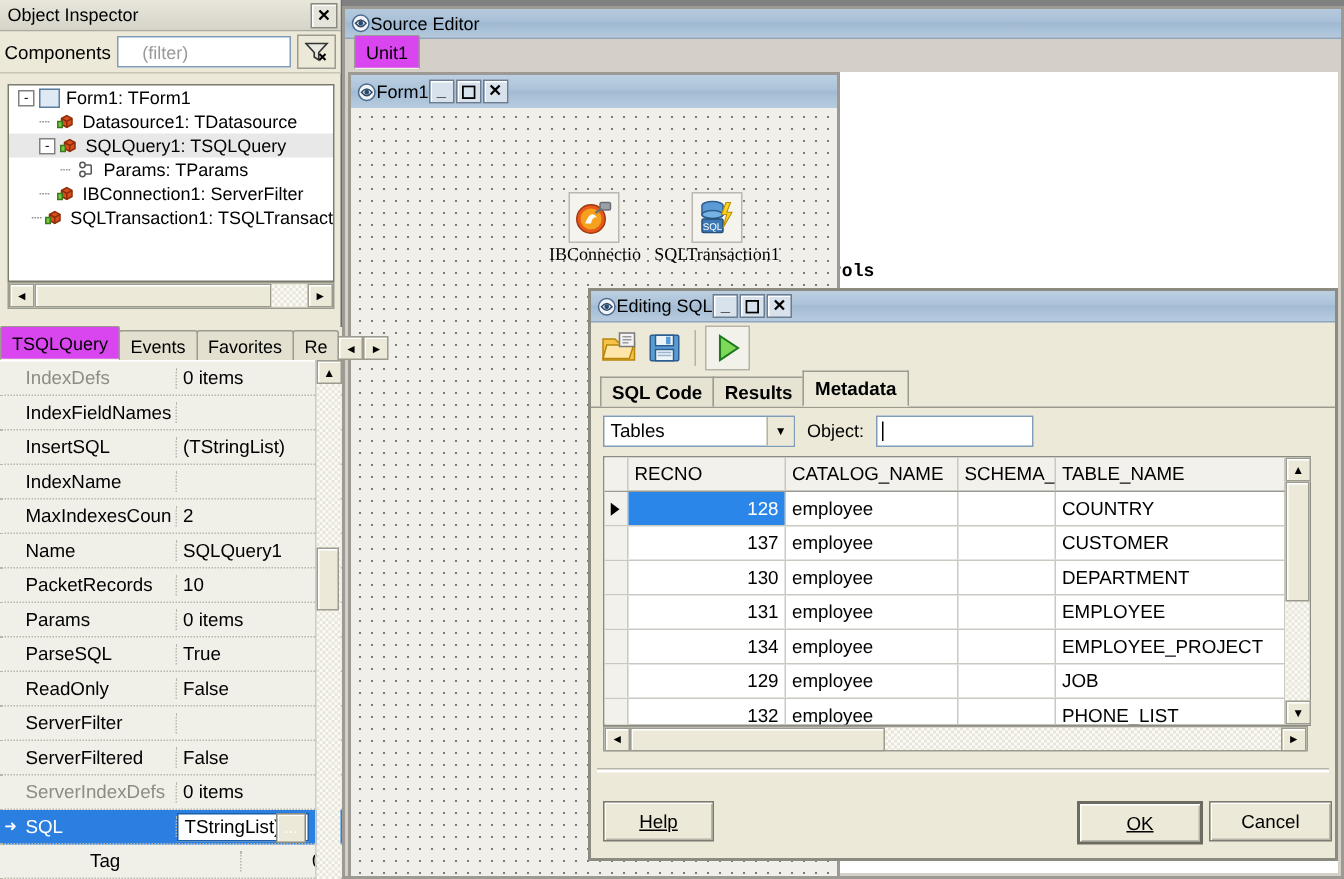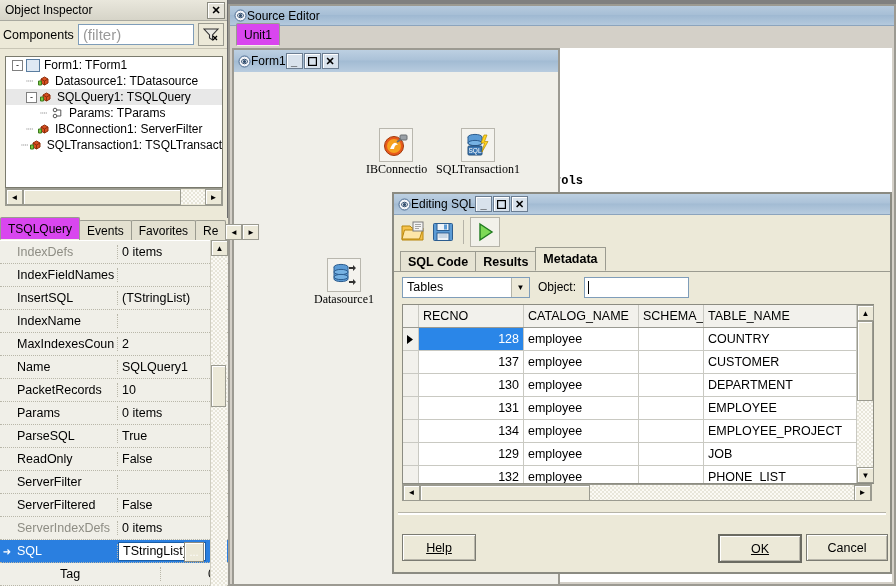--- a/index.html
+++ b/index.html
@@ -31,21 +31,21 @@
     background:linear-gradient(to bottom,#e9e7dc,#d6d4c8);
   }
   .oi-title .t{flex:1;}
   .xbtn{width:16px;height:15px;border:1px solid #8a8a80;background:#e6e4da;
         display:flex;align-items:center;justify-content:center;font-weight:bold;font-size:11px;
         box-shadow:inset 1px 1px 0 #fff;}
   .oi-comp{height:27px;display:flex;align-items:center;padding:0 3px;gap:4px;
            background:#ece9d8;border-bottom:1px solid #c9c6b6;}
   .oi-comp .lbl{font-size:12.5px;}
   .filterbox{flex:1;height:19px;background:#fff;border:1px solid #7f9db9;
-             display:flex;align-items:center;padding-left:4px;color:#9a9a9a;font-size:15px;}
+             display:flex;align-items:center;padding-left:16px;color:#9a9a9a;font-size:12px;}
   .filterbtn{width:24px;height:21px;border:1px solid #9b9b90;background:#ece9d8;
              display:flex;align-items:center;justify-content:center;}
   .tree{position:absolute;left:5px;top:56px;width:216px;height:130px;background:#fff;border:1px solid #7a7a6d;overflow:hidden;}
   .tnode{display:flex;align-items:center;height:16px;font-size:12px;white-space:nowrap;}
   .tbox{width:9px;height:9px;border:1px solid #808080;background:#fff;
         display:flex;align-items:center;justify-content:center;font-size:9px;line-height:7px;color:#000;margin-right:3px;}
   .tformico{width:12px;height:11px;border:1px solid #5a7da0;background:#dfe9f4;margin-right:4px;}
   .compico{width:14px;height:13px;margin-right:3px;position:relative;}
   .sel{background:#e8e8e8;}
   .hscroll{position:absolute;left:5px;top:188px;width:216px;height:16px;background:#ece9d8;border:1px solid #9b9b90;display:flex;align-items:center;}
@@ -279,33 +279,20 @@
           <path d="M3 5 v6 a7 2.6 0 0 0 14 0 V5" fill="#5b9bd5" stroke="#2c5d8f"></path>
           <ellipse cx="10" cy="11" rx="7" ry="2.6" fill="#76b2e3" stroke="#2c5d8f"></ellipse>
           <rect x="3" y="14" width="14" height="9" rx="1" fill="#3c78b4" stroke="#244f79"></rect>
           <text x="10" y="21" font-size="6.5" fill="#fff" text-anchor="middle" font-family="sans-serif">SQL</text>
           <path d="M19 3 L16 11 L19.5 11 L17 20 L23 9.5 L19.5 9.5 L22 3Z" fill="#ffd321" stroke="#b58c00" stroke-width="0.7"></path>
         </svg>
       </span>
       <span class="cap">SQLTransaction1</span>
     </div>
 
-    <div class="comp" style="left:70px;top:186px;width:80px;">
-      <span class="box">
-        <svg width="26" height="26" viewBox="0 0 26 26">
-          <ellipse cx="10" cy="5" rx="7" ry="2.6" fill="#5b9bd5" stroke="#2c5d8f"></ellipse>
-          <path d="M3 5 v12 a7 2.6 0 0 0 14 0 V5" fill="#5b9bd5" stroke="#2c5d8f"></path>
-          <ellipse cx="10" cy="10" rx="7" ry="2.6" fill="#76b2e3" stroke="#2c5d8f"></ellipse>
-          <ellipse cx="10" cy="15" rx="7" ry="2.6" fill="#76b2e3" stroke="#2c5d8f"></ellipse>
-          <path d="M18 5 l4 0 l0 -2 l3 3 l-3 3 l0 -2 l-4 0Z" fill="#333"></path>
-          <path d="M18 19 l4 0 l0 -2 l3 3 l-3 3 l0 -2 l-4 0Z" fill="#333"></path>
-        </svg>
-      </span>
-      <span class="cap">Datasource1</span>
-    </div>
 
   </div>
 </div>
 
 <div class="win" id="objinsp">
   <div class="oi-title">
     <span class="t">Object Inspector</span>
     <span class="xbtn">✕</span>
   </div>
 

